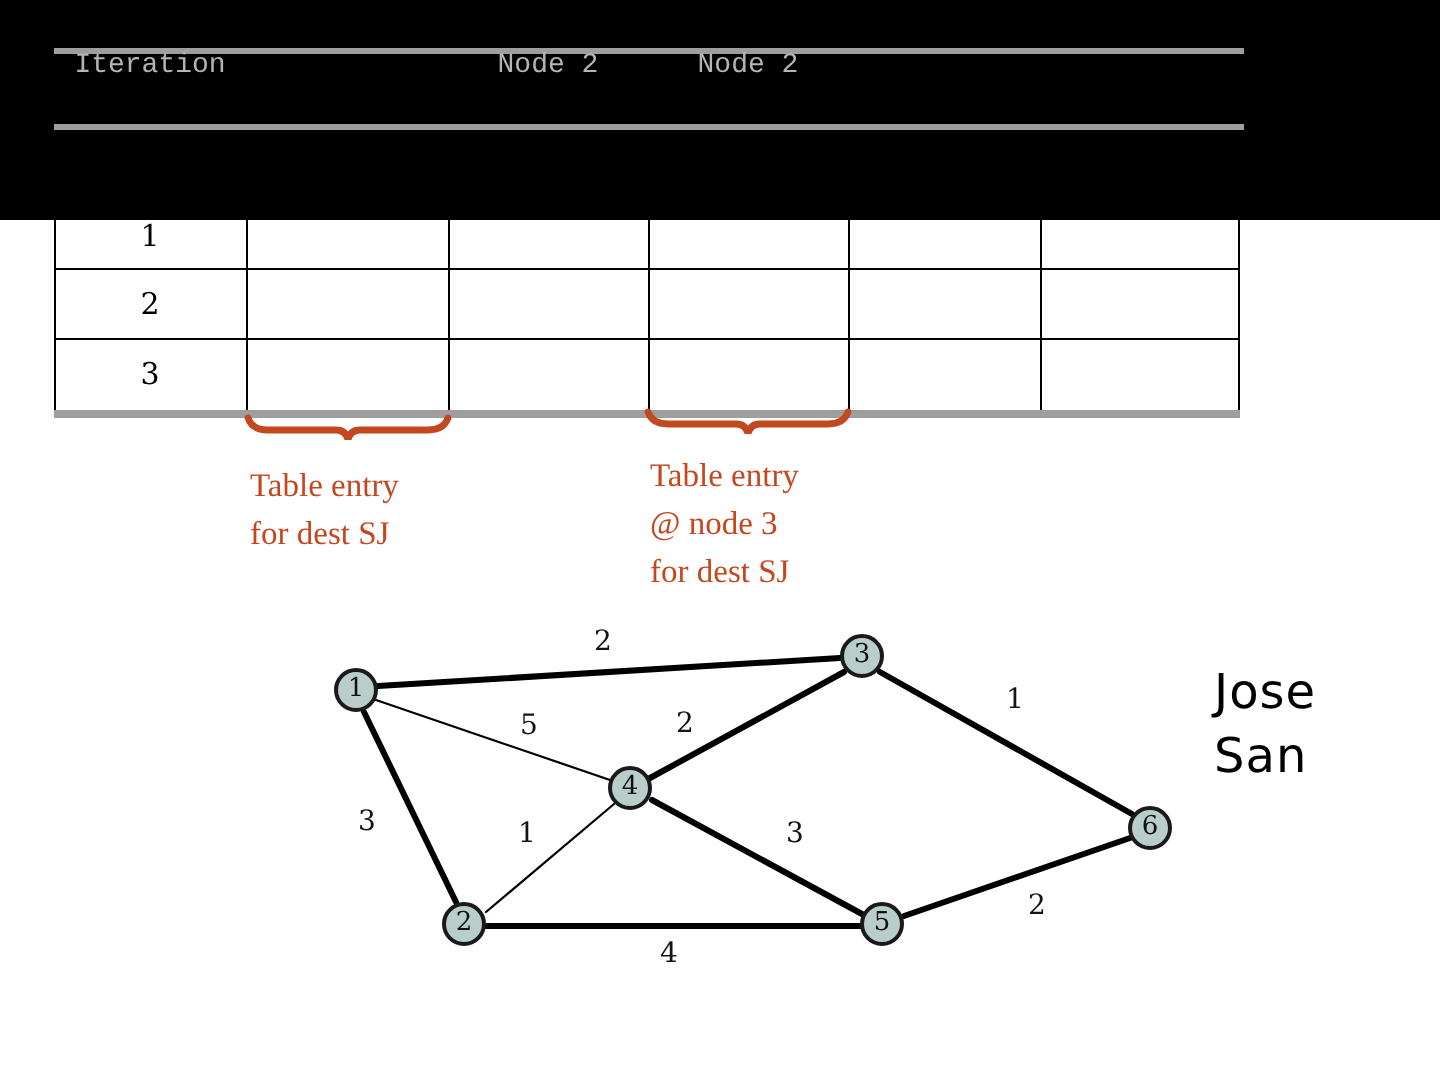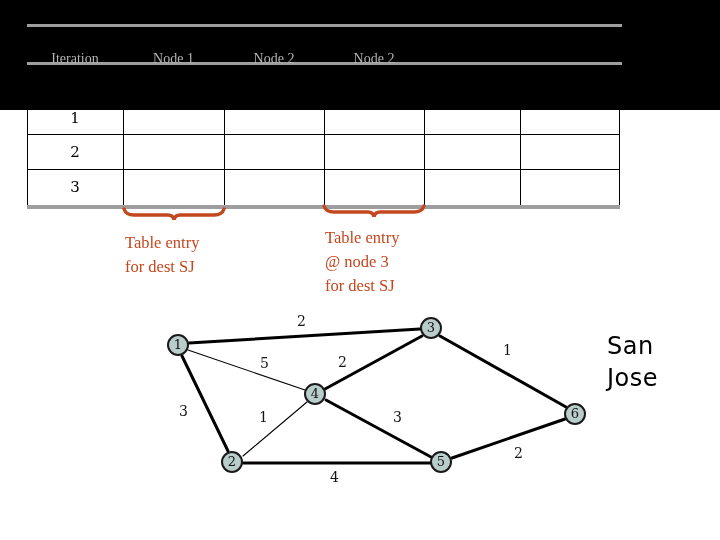--- a/index.html
+++ b/index.html
@@ -30,25 +30,25 @@
     left: 27px;
     width: 595px;
     height: 3px;
     background: #9e9e9e;
   }
   .banner-rule.top { top: 24px; }
   .banner-rule.bottom { top: 62px; }
 
   .hdr-cell {
     position: absolute;
-    top: 48px;
+    top: 22px;
     height: 22px;
     line-height: 22px;
     color: #b4b4b4;
-    font-family: Liberation Serif, serif;
+    font-family: Liberation Mono, monospace;
     font-size: 14px;
     text-align: center;
     white-space: nowrap;
   }
 
   
   .table-wrap {
     position: absolute;
     left: 27px;
     top: 74px;
@@ -148,21 +148,20 @@
 </head>
 <body>
 
 <div id="slide">
 
   <div class="banner"></div>
   <div class="banner-rule top"></div>
   <div class="banner-rule bottom"></div>
 
   <div class="hdr-cell" style="left:27px;  width:96px;">Iteration</div>
-  <div class="hdr-cell" style="left:123px; width:101px;">Node 1</div>
   <div class="hdr-cell" style="left:224px; width:100px;">Node 2</div>
   <div class="hdr-cell" style="left:324px; width:100px;">Node 2</div>
 
   <div class="table-wrap">
 
     <div class="vline" style="left:0px;"></div>
     <div class="vline" style="left:96px;"></div>
     <div class="vline" style="left:197px;"></div>
     <div class="vline" style="left:297px;"></div>
     <div class="vline" style="left:397px;"></div>
@@ -222,17 +221,17 @@
   <div class="wlabel" style="left:514px; top:445px;">2</div>
 
   <div class="node" style="left:167px; top:334px;">1</div>
   <div class="node" style="left:221px; top:451px;">2</div>
   <div class="node" style="left:420px; top:317px;">3</div>
   <div class="node" style="left:304px; top:383px;">4</div>
   <div class="node" style="left:430px; top:451px;">5</div>
   <div class="node" style="left:564px; top:403px;">6</div>
 
   <div class="sanjose">
+    <div>Jose</div>
     <div>San</div>
-    <div>Jose</div>
   </div>
 
 </div>
 
 </body></html>

